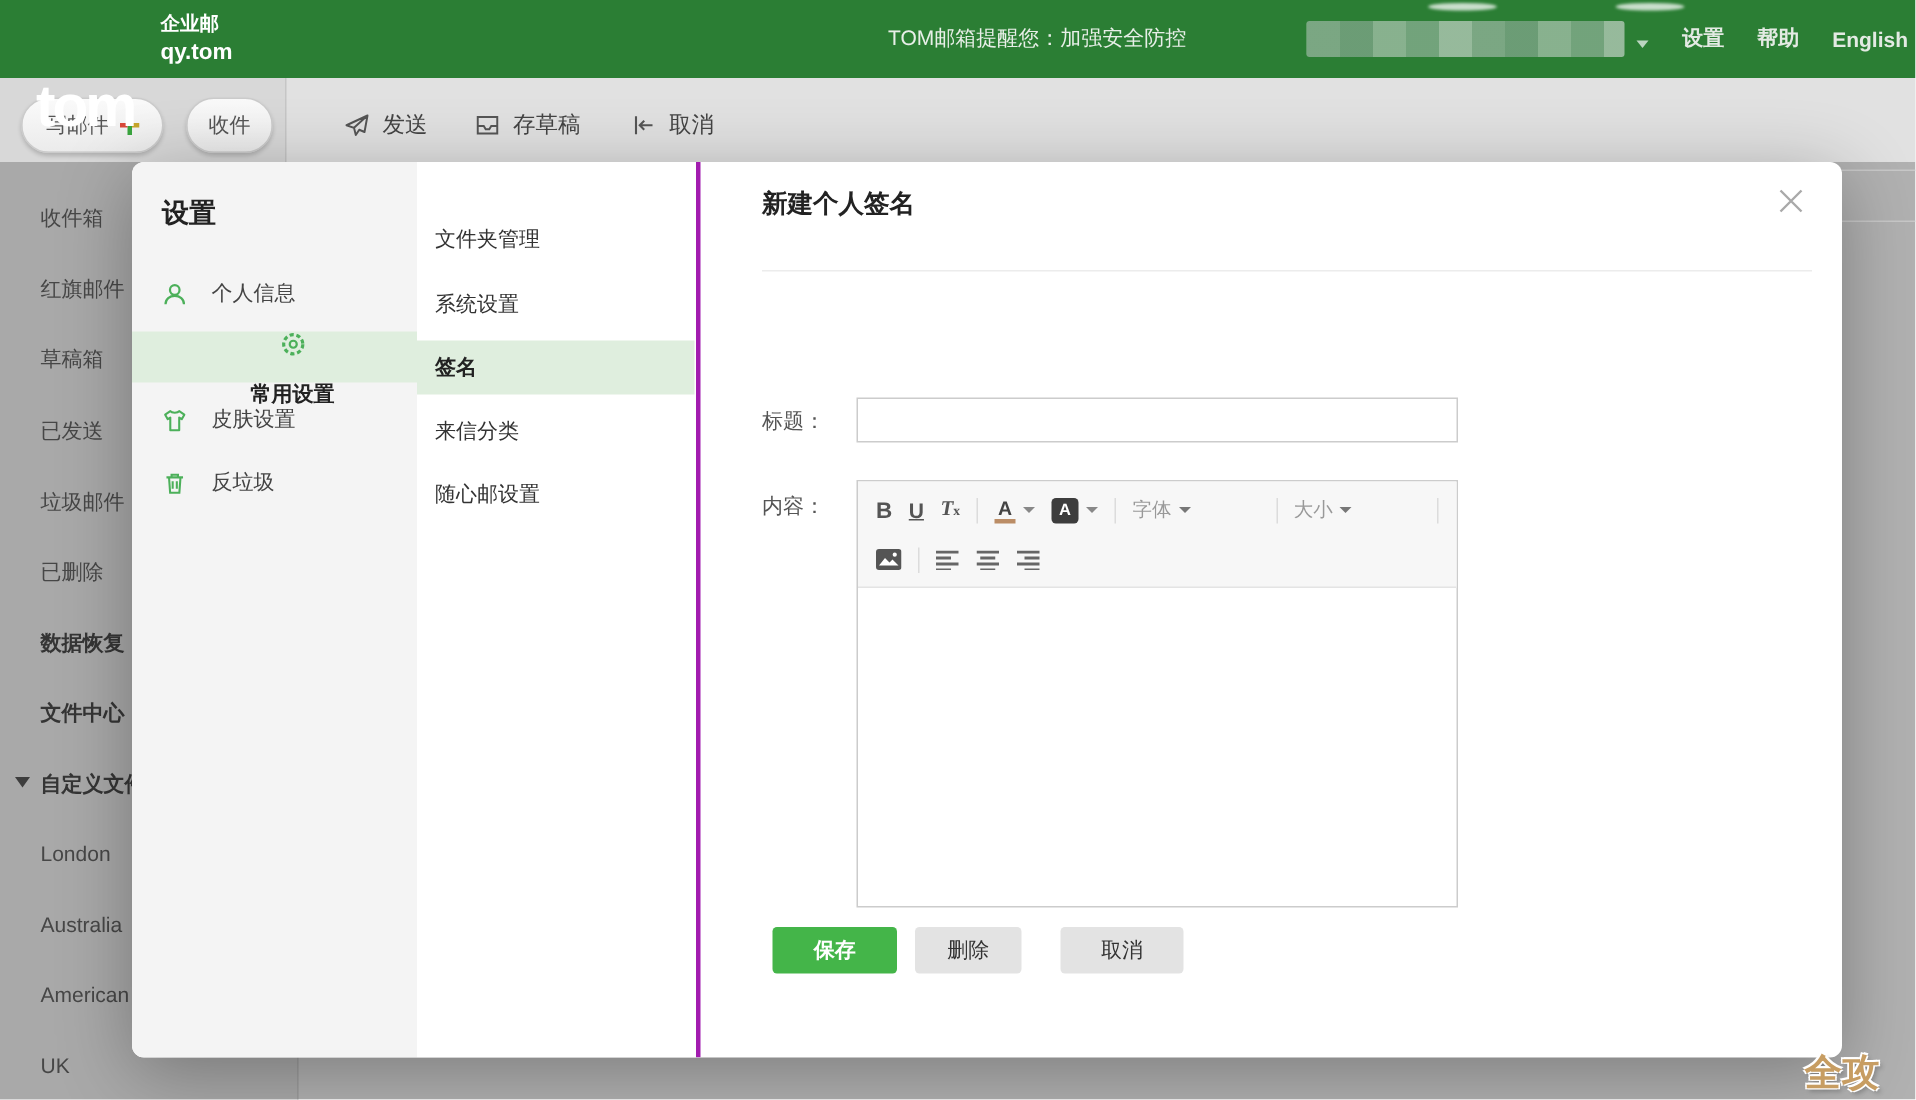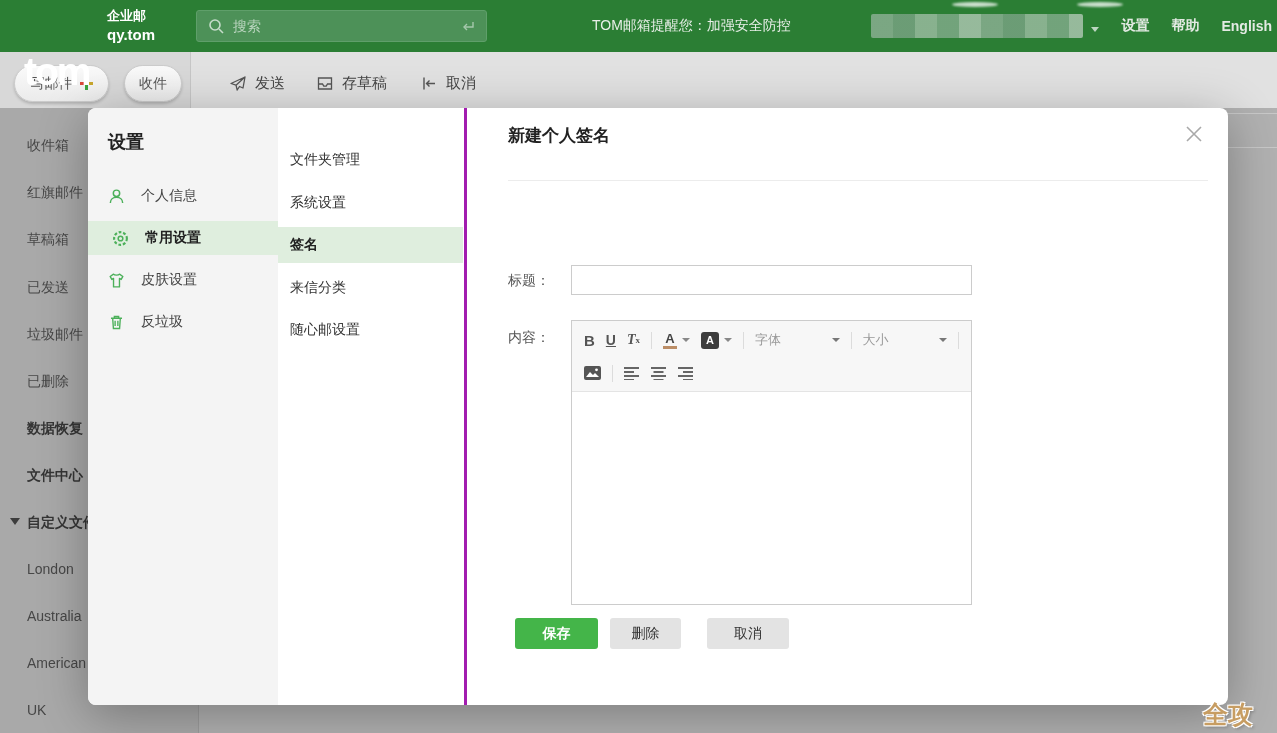--- a/index.html
+++ b/index.html
@@ -51,21 +51,21 @@
   .bg-expander { position:absolute; left:10px; width:0; height:0; border-left:5px solid transparent;
                  border-right:5px solid transparent; border-top:7px solid #3d3d3d; }
 
   
   .modal { position:absolute; left:88px; top:108px; width:1140px; height:597px; background:#fff;
            border-radius:8px; box-shadow:0 10px 50px rgba(0,0,0,.30); z-index:30; overflow:hidden; }
   .m-col1 { position:absolute; left:0; top:0; bottom:0; width:190px; background:#f4f4f4; }
   .m-col1 h2 { position:absolute; left:20px; top:22px; font-size:18px; font-weight:bold; color:#222; }
   .m-menu { position:absolute; left:0; right:0; top:71px; display:flex; flex-direction:column; gap:8px; }
   .m-item { height:34px; display:flex; align-items:center; gap:16px; padding-left:20px; font-size:14px; color:#444; cursor:pointer; }
-  .m-item.active { background:#dfeede; padding-left:24px; font-weight:bold; color:#222; }
+  .m-item.active { background:#dfeede; padding-left:24px; font-weight:bold; color:#222;flex-direction:column; }
   .m-item svg { flex:none; }
 
   .m-col2 { position:absolute; left:190px; top:0; bottom:0; width:189px; border-right:3px solid #a21caf; background:#fff; }
   .m2-item { position:absolute; left:0; right:1px; height:36px; display:flex; align-items:center;
              padding-left:12px; font-size:14px; color:#333; cursor:pointer; }
   .m2-item.active { background:#dfeede; font-weight:bold; color:#222; }
 
   .m-col3 { position:absolute; left:379px; top:0; right:0; bottom:0; }
   .panel-title { position:absolute; left:41px; top:16px; font-size:17px; font-weight:bold; color:#222; }
   .close-btn { position:absolute; right:23px; top:16px; width:22px; height:22px; cursor:pointer; background:none; border:none; }
@@ -86,21 +86,21 @@
   .ed-tx { font-style:italic; font-family:"Liberation Serif", serif; font-weight:bold; }
   .ed-tx sub { font-size:9px; font-style:normal; }
   .ed-sep { width:1px; height:17px; background:#dcdcdc; }
   .caret-down { width:0; height:0; border-left:4px solid transparent; border-right:4px solid transparent;
                 border-top:4px solid #888; margin-left:5px; }
   .a-color { display:flex; flex-direction:column; align-items:center; line-height:1; }
   .a-color .ltr { font-weight:bold; color:#444; font-size:13px; }
   .a-color .bar { width:14px; height:3px; background:#bb8d66; margin-top:1px; }
   .a-box { width:18px; height:17px; background:#3d3d3d; border-radius:3px; color:#fff; font-size:11px;
            font-weight:bold; display:flex; align-items:center; justify-content:center; }
-  .dd { display:flex; align-items:center; justify-content:space-between; width:88px; color:#999;
+  .dd { display:flex; align-items:center; justify-content:flex-start; width:88px; color:#999;
         font-size:13px; cursor:pointer; }
   .dd .caret-down { border-top-color:#777; }
   .ed-body { height:213px; cursor:text; }
 
   .btn { position:absolute; top:510px; height:31px; border:none; border-radius:3px; font-size:14px; cursor:pointer; }
   .btn-save { left:48px; width:83px; background:#44b549; color:#fff; font-weight:bold; }
   .btn-del { left:143px; width:71px; background:#e3e3e3; color:#333; }
   .btn-cancel { left:240px; width:82px; background:#e3e3e3; color:#333; }
 
   .watermark { position:absolute; left:1203px; top:698px; z-index:60; font-size:25px; font-weight:900;
@@ -108,31 +108,20 @@
                text-shadow:-1px -1px 0 #fff, 1px -1px 0 #fff, -1px 1px 0 #fff, 1px 1px 0 #fff, 2px 2px 3px rgba(0,0,0,.25); }
 </style>
 </head>
 <body>
 
 <div class="header">
   <span class="logo">tom</span>
   <div class="brand">
     <span class="t1">企业邮</span>
     <span class="t2">qy.tom</span>
-  </div>
-  <div class="search">
-    <svg width="16" height="16" viewBox="0 0 16 16">
-      <circle cx="7" cy="7" r="5" fill="none" stroke="#c6dcca" stroke-width="1.6"></circle>
-      <line x1="11" y1="11" x2="15" y2="15" stroke="#c6dcca" stroke-width="1.6"></line>
-    </svg>
-    <input placeholder="搜索" style="">
-    <svg class="enter-ic" width="16" height="16" viewBox="0 0 16 16">
-      <path d="M13 3 v5 H4" fill="none" stroke="#a6c8ac" stroke-width="1.4"></path>
-      <path d="M7 5 L4 8 l3 3" fill="none" stroke="#a6c8ac" stroke-width="1.4"></path>
-    </svg>
   </div>
   <div class="notice">TOM邮箱提醒您：加强安全防控</div>
   <div class="arc arc1"></div>
   <div class="arc arc2"></div>
   <div class="user-area">
     <span class="blur-block"></span>
     <span class="hdr-caret"></span>
     <a href="#">设置</a>
     <a href="#">帮助</a>
     <a href="#">English</a>

